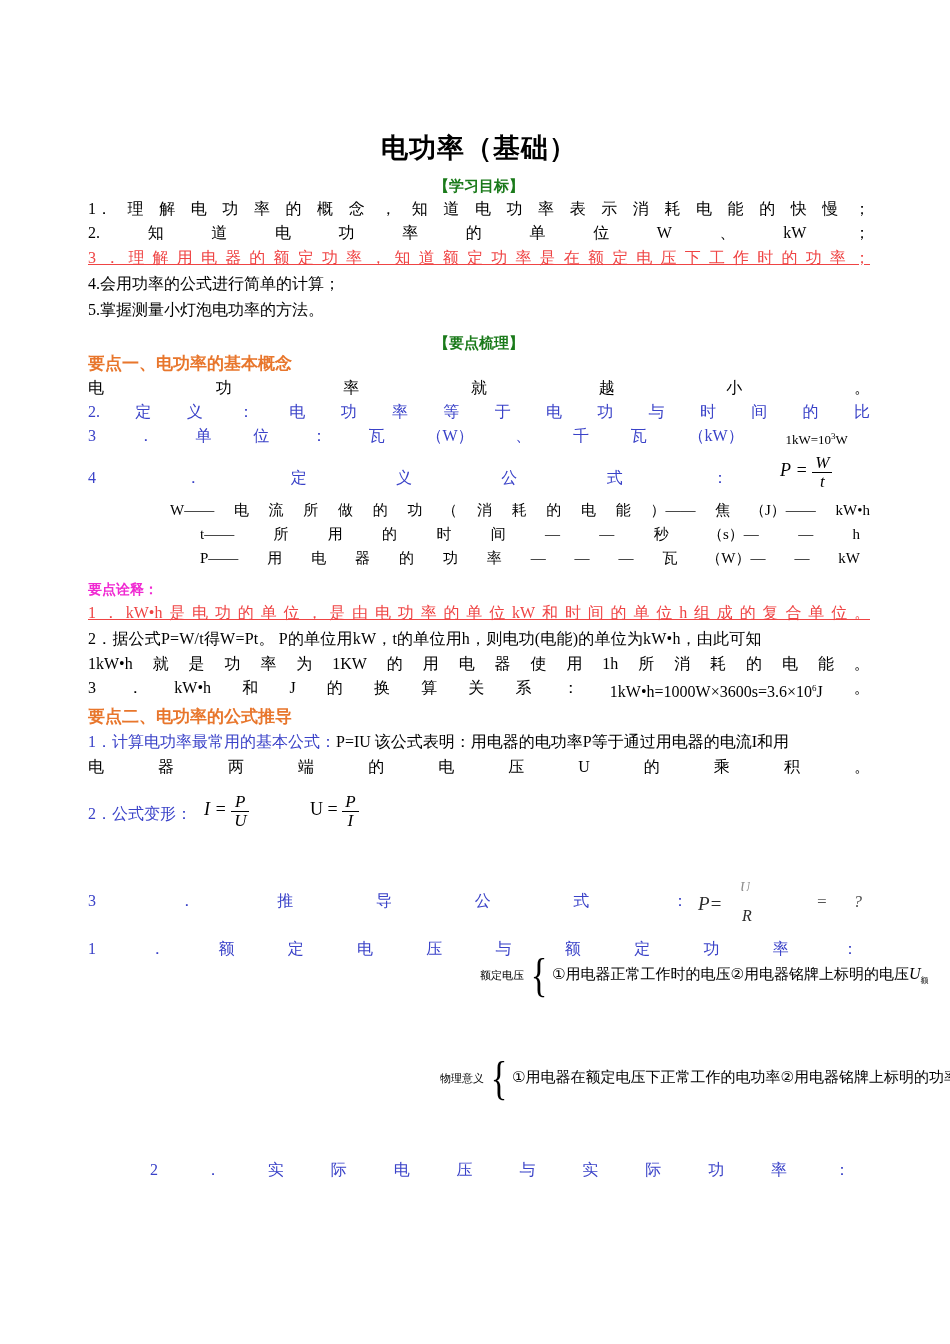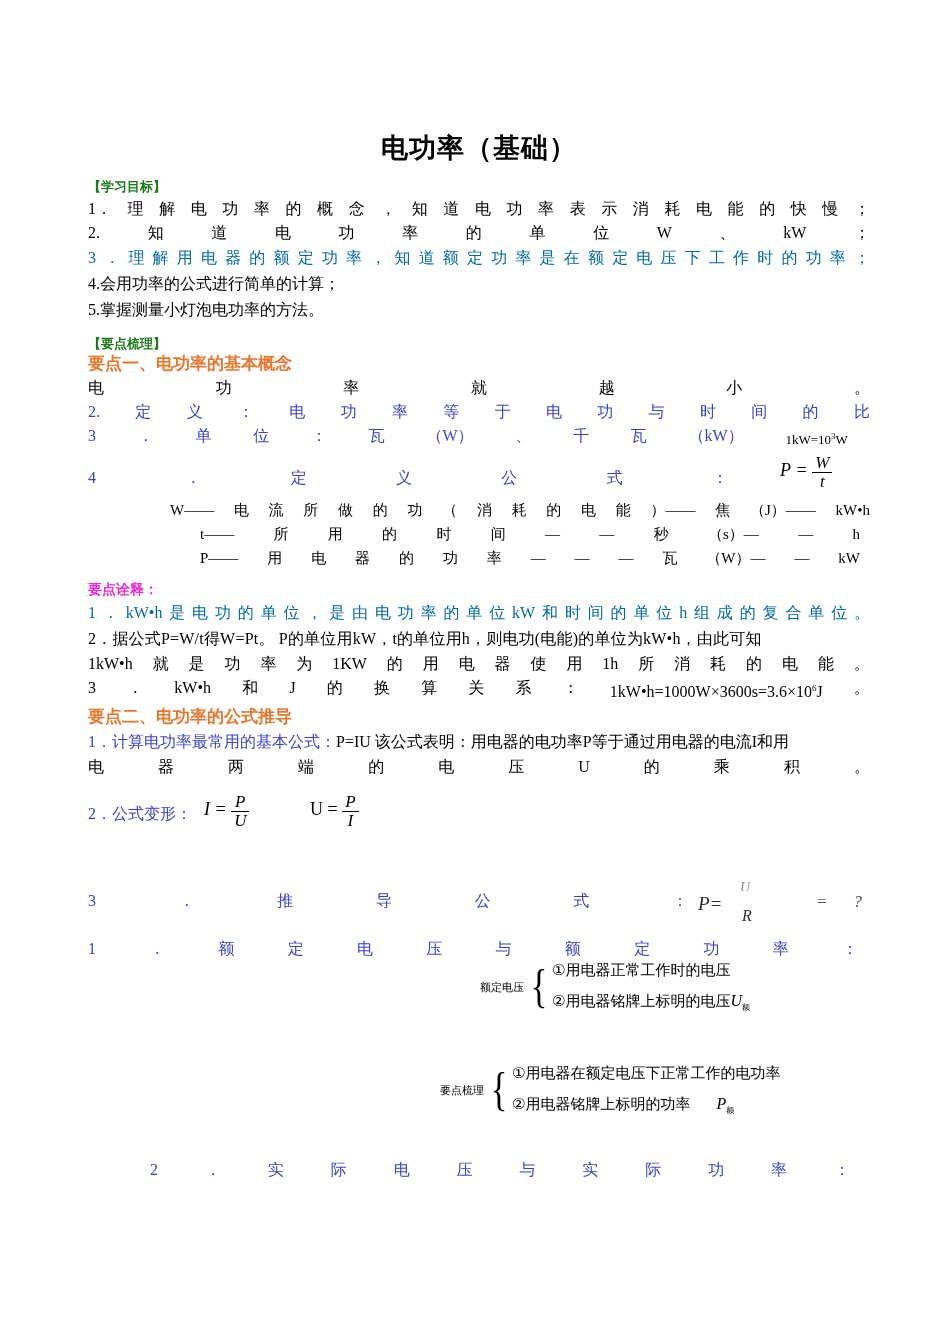--- a/index.html
+++ b/index.html
@@ -43,24 +43,25 @@
     font-family: "DejaVu Sans", "Liberation Sans", sans-serif;
     font-size: 14px;
     margin-top: 22px;
     color: #000;
   }
 
   
   .h-green {
     font-family: "DejaVu Sans", "Liberation Sans", sans-serif;
     font-weight: bold;
-    font-size: 13px;
+    font-size: 15px;
     color: #1a7a1a;
     margin-top: 10px;
     line-height: 21px;
+    text-align: center;
   }
   .h-orange {
     font-family: Liberation Mono, monospace;
     font-weight: bold;
     font-size: 17px;
     color: #e8762c;
     line-height: 22px;
   }
   .h-magenta {
     font-family: "DejaVu Sans", "Liberation Sans", sans-serif;
@@ -81,23 +82,24 @@
     justify-content: space-between;
     font-size: 16px;
     line-height: 24px;
     width: 782px;
   }
   .just span { white-space: pre; }
 
   .wrapline {
     font-size: 16px;
     line-height: 26px;
-    color: #0369a1;
+    color: #ef4444;
     text-align: justify;
     text-align-last: justify;
+    text-decoration: underline;
   }
   .plainline {
     font-size: 16px;
     line-height: 26px;
     color: #000;
   }
 
   sup.small { font-size: 9px; vertical-align: super; }
   sub.small { font-size: 8px; vertical-align: sub; }
 
@@ -140,21 +142,21 @@
     padding-right: 2px;
   }
   .brace-glyph {
     font-size: 46px;
     line-height: 0.9;
     font-family: "Liberation Serif", serif;
     color: #000;
     transform: scaleX(0.75);
     margin: 0 2px;
   }
-  .brace-items { display: flex; flex-direction: column; justify-content: center; }
+  .brace-items { display: flex; flex-direction: row; justify-content: center; }
   .brace-item {
     font-size: 15px;
     color: #000;
     white-space: nowrap;
     padding: 6px 0;
   }
   .pitalic {
     font-family: "Liberation Serif", serif;
     font-style: italic;
     font-size: 16px;
@@ -479,21 +481,21 @@
     <div class="brace-group" style="left:392px;top:955px">
       <span class="brace-label">额定电压</span>
       <span class="brace-glyph">{</span>
       <span class="brace-items">
         <span class="brace-item">①用电器正常工作时的电压</span>
         <span class="brace-item"><span>②用电器铭牌上标明的电压</span><span class="pitalic">U</span><sub class="small">额</sub></span>
       </span>
     </div>
 
     <div class="brace-group" style="left:352px;top:1058px">
-      <span class="brace-label">要点梳理</span>
+      <span class="brace-label">物理意义</span>
       <span class="brace-glyph">{</span>
       <span class="brace-items">
         <span class="brace-item">①用电器在额定电压下正常工作的电功率</span>
         <span class="brace-item"><span>②用电器铭牌上标明的功率</span><span style="display:inline-block;width:26px"></span><span class="pitalic">P</span><sub class="small">额</sub></span>
       </span>
     </div>
 
     <div class="just blueline" style="width:700px;margin-left:62px;position:absolute;top:1158px">
       <span>2</span>
       <span>．</span>

